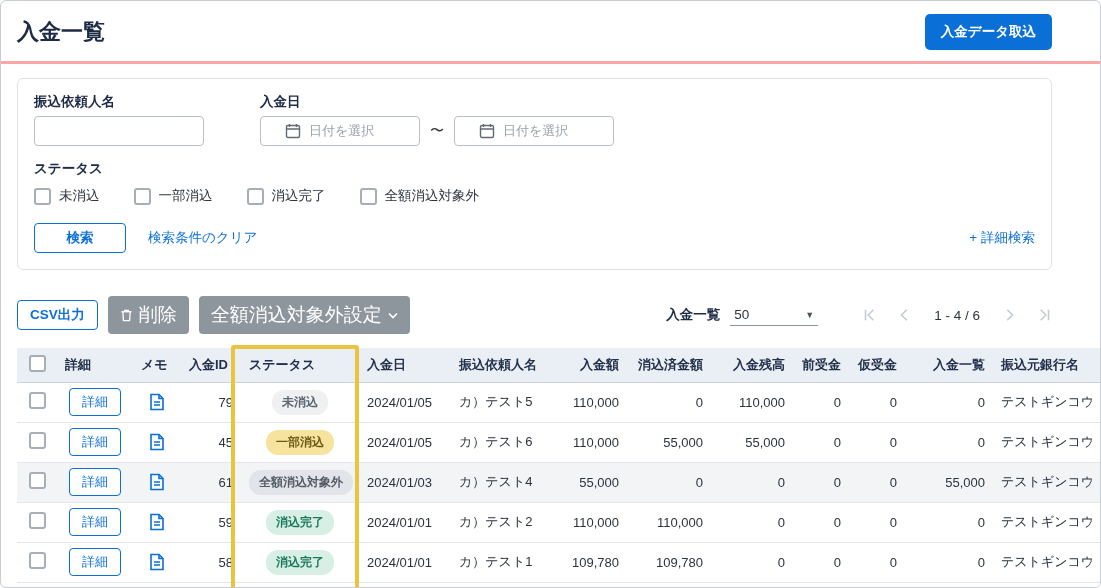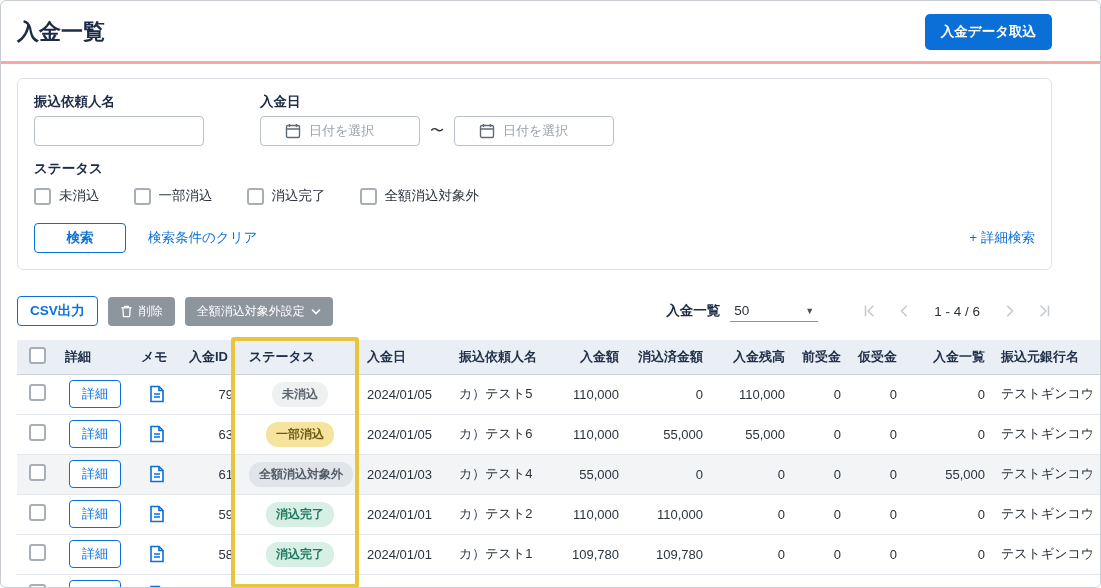--- a/index.html
+++ b/index.html
@@ -21,21 +21,21 @@
   .checkbox-item{display:flex;align-items:center;gap:8px;cursor:pointer;}
   .checkbox{width:17px;height:17px;border:2px solid #a7aeb6;border-radius:3px;background:#fff;display:inline-block;flex:none;}
   .checkbox-label{font-size:13.5px;color:#2b333d;}
   .filter-actions{display:flex;align-items:center;margin-top:18px;gap:22px;}
   .btn-outline{background:#fff;border:1px solid var(--blue,#0b6fd8);color:var(--blue,#0b6fd8);border-radius:4px;font-size:13.5px;padding:5px 12px;width:92px;font-weight:bold;cursor:pointer;font-family:inherit;}
   .btn-outline.small{width:auto;padding:5px 12px;}
   .link{color:var(--blue,#0b6fd8);font-size:13.5px;text-decoration:none;cursor:pointer;}
   .advanced{margin-left:auto;}
   .toolbar{margin:26px 48px 0 16px;display:flex;align-items:center;justify-content:center;}
   .toolbar-left{display:flex;gap:10px;align-items:center;}
-  .btn-gray{background:#8d959d;color:#fff;border:none;border-radius:4px;font-size:12px;padding:6px 12px;display:inline-flex;align-items:center;gap:6px;cursor:pointer;font-family:inherit;}
+  .btn-gray{background:#8d959d;color:#fff;border:none;border-radius:4px;font-size:19px;padding:6px 12px;display:inline-flex;align-items:center;gap:6px;cursor:pointer;font-family:inherit;}
   .toolbar-right{margin-left:auto;display:flex;align-items:center;}
   .count-label{font-size:13.5px;font-weight:bold;color:#1c2a45;}
   .count-select{display:flex;align-items:center;justify-content:space-between;width:88px;border-bottom:1px solid #8b949c;padding:3px 4px;margin-left:10px;font-size:13.5px;color:#2b333d;cursor:pointer;}
   .caret{font-size:9px;color:#4a545e;}
   .pagination{display:flex;align-items:center;gap:22px;margin-left:44px;}
   .page-info{font-size:13.5px;color:#2b333d;}
   .pg-icon{display:inline-flex;cursor:pointer;line-height:0;}
   .icon{display:inline-flex;line-height:0;}
   .table-wrap{position:relative;margin:14px 16px 0;}
   table{width:100%;border-collapse:collapse;table-layout:fixed;}
@@ -234,21 +234,21 @@
             <td class="al-l">テストギンコウ</td>
           </tr>
           <tr>
             <td class="al-c"><span class="checkbox"></span></td>
             <td class="al-c"><button class="detail-btn">詳細</button></td>
             <td class="al-c"><button class="memo-btn"><svg width="20" height="20" viewBox="0 0 20 20" fill="none">
                   <path d="M4 2.5h8l4 4v11H4z" stroke="#0b6fd8" stroke-width="1.6" fill="#fff"></path>
                   <path d="M12 2.5v4h4" stroke="#0b6fd8" stroke-width="1.6"></path>
                   <path d="M7 10h6M7 13h6" stroke="#0b6fd8" stroke-width="1.4"></path>
                 </svg></button></td>
-            <td class="al-r">63</td>
+            <td class="al-r">45</td>
             <td class="al-c"><span class="pill" style="background: rgb(246, 228, 158); color: rgb(109, 90, 20);">一部消込</span></td>
             <td class="al-l">2024/01/05</td>
             <td class="al-l">カ）テスト6</td>
             <td class="al-r">110,000</td>
             <td class="al-r">55,000</td>
             <td class="al-r">55,000</td>
             <td class="al-r">0</td>
             <td class="al-r">0</td>
             <td class="al-r">0</td>
             <td class="al-l">テストギンコウ</td>

